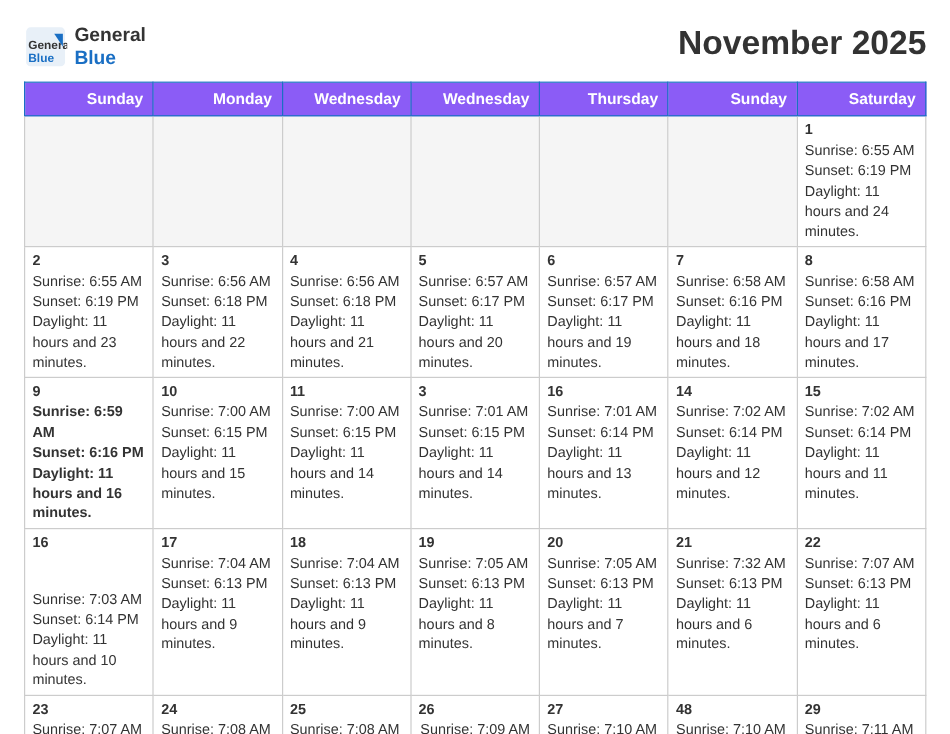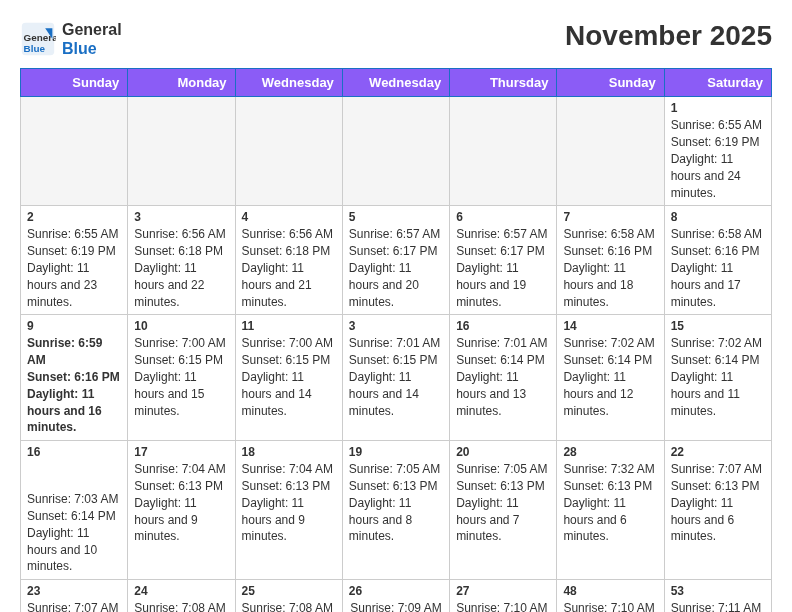--- a/index.html
+++ b/index.html
@@ -237,21 +237,21 @@
 Sunset: 6:13 PM
 Daylight: 11 hours and 8 minutes.</div>
         </td>
         <td>
           <span class="day-number">20</span>
           <div class="day-info" style="white-space: pre-line;">Sunrise: 7:05 AM
 Sunset: 6:13 PM
 Daylight: 11 hours and 7 minutes.</div>
         </td>
         <td>
-          <span class="day-number">28</span>
+          <span class="day-number">21</span>
           <div class="day-info" style="white-space: pre-line;">Sunrise: 7:32 AM
 Sunset: 6:13 PM
 Daylight: 11 hours and 6 minutes.</div>
         </td>
         <td>
           <span class="day-number">22</span>
           <div class="day-info" style="white-space: pre-line;">Sunrise: 7:07 AM
 Sunset: 6:13 PM
 Daylight: 11 hours and 6 minutes.</div>
         </td>
@@ -287,20 +287,20 @@
 Sunset: 6:13 PM
 Daylight: 11 hours and 2 minutes.</div>
         </td>
         <td>
           <span class="day-number">48</span>
           <div class="day-info" style="white-space: pre-line;">Sunrise: 7:10 AM
 Sunset: 6:13 PM
 Daylight: 11 hours and 2 minutes.</div>
         </td>
         <td>
-          <span class="day-number">53</span>
+          <span class="day-number">29</span>
           <div class="day-info" style="white-space: pre-line;">Sunrise: 7:11 AM
 Sunset: 6:13 PM
 Daylight: 11 hours and 1 minute.</div>
         </td>
       </tr>
     </tbody>
 </table>
 
 </body></html>

